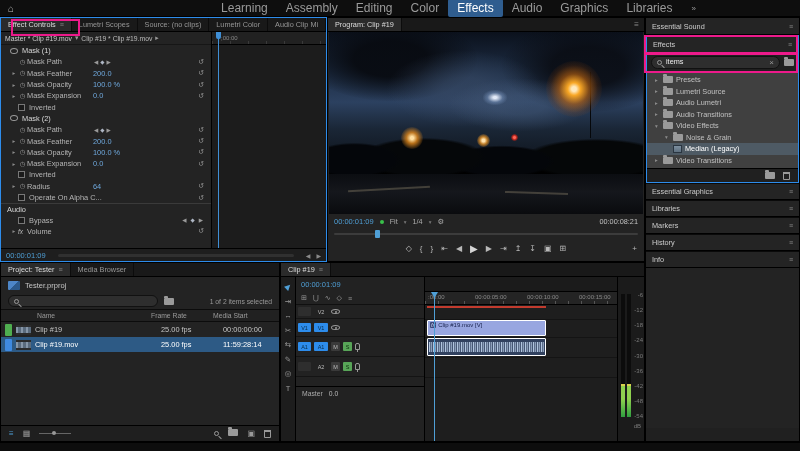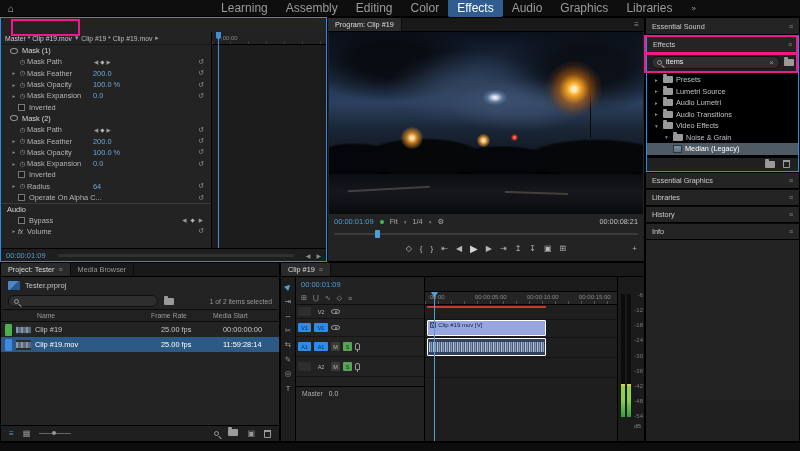--- a/index.html
+++ b/index.html
@@ -99,21 +99,21 @@
   .fx-group .rp-h{border-top:none}
   .search-row{height:19px;display:flex;align-items:center;padding:0 4px;gap:4px;background:#202020;border-bottom:1px solid #000}
   .search-box{flex:1;height:13px;background:#2e2e2e;border:1px solid #111;border-radius:7px;display:flex;align-items:center;padding:0 5px;gap:4px}
   .mag{width:5px;height:5px;border:1px solid #999;border-radius:50%;position:relative;flex:none;display:inline-block}
   .mag::after{content:"";position:absolute;width:4px;height:1px;background:#999;transform:rotate(45deg);left:3px;top:5px}
   .search-text{font-size:7.3px;color:#eee;flex:1;line-height:12px}
   .search-clear{color:#999;font-size:8px}
   .binic{display:flex;align-items:center}
   .folder{width:10px;height:7px;background:#9a9a9a;border-radius:1px;position:relative;display:inline-block;flex:none}
   .folder::before{content:"";position:absolute;top:-2px;left:0;width:4px;height:2px;background:#9a9a9a;border-radius:1px 1px 0 0}
-  .tree{padding:2px 0;background:#000000}
+  .tree{padding:2px 0;background:#404040}
   .trow{height:11.5px;display:flex;align-items:center;font-size:7.3px;color:#c0c0c0;gap:3px}
   .trow .tw{width:7px}
   .ind0{padding-left:6px}.indA{padding-left:16px}.indB{padding-left:26px}
   .trow.sel{background:#4e5a64;color:#fff}
   .effect-ico{width:9px;height:8px;background:linear-gradient(#7d8f9f,#5d6f7f);border:1px solid #2a3540;flex:none}
   .tree-footer{height:14px;display:flex;justify-content:flex-end;align-items:center;padding:0 8px;gap:8px;background:#202020;border-top:1px solid #000}
   .trash{width:7px;height:8px;border:1px solid #999;border-top:2px solid #999;border-radius:0 0 1px 1px;display:inline-block}
   .rp-empty{height:160px;background:#232323}
 
   
@@ -202,20 +202,30 @@
       <span class="ws-tab">Color</span>
       <span class="ws-tab active">Effects</span>
       <span class="ws-tab">Audio</span>
       <span class="ws-tab">Graphics</span>
       <span class="ws-tab">Libraries</span>
       <span class="ws-overflow">»</span>
     </div>
   </div>
 
   <div class="panel ec">
+    <div class="tabbar">
+      <span class="ptab active">
+        <span>Effect Controls</span>
+        <span class="menu-ic">≡</span>
+      </span>
+      <span class="ptab">Lumetri Scopes</span>
+      <span class="ptab">Source: (no clips)</span>
+      <span class="ptab">Lumetri Color</span>
+      <span class="ptab">Audio Clip Mi</span>
+    </div>
 
     <div class="ec-left">
       <div class="ec-head">
         <span>Master * Clip #19.mov</span>
         <span class="dim">▾</span>
         <span class="sub">Clip #19 * Clip #19.mov</span>
         <span class="dim">▸</span>
       </div>
 
       <div class="ecrow">
@@ -445,33 +455,42 @@
         </div>
         <div class="trow indA">
           <span class="tw">▾</span>
           <span class="folder"></span>
           <span>Noise &amp; Grain</span>
         </div>
         <div class="trow indB sel">
           <span class="effect-ico"></span>
           <span>Median (Legacy)</span>
         </div>
+        <div class="trow ind0">
+          <span class="tw">▸</span>
+          <span class="folder"></span>
+          <span>Video Transitions</span>
+        </div>
       </div>
       <div class="tree-footer">
         <span class="folder"></span>
         <span class="trash"></span>
       </div>
     </div>
 
     <div class="rp-h">
       <span>Essential Graphics</span>
       <span class="menu">≡</span>
     </div>
     <div class="rp-h">
       <span>Libraries</span>
+      <span class="menu">≡</span>
+    </div>
+    <div class="rp-h">
+      <span>Markers</span>
       <span class="menu">≡</span>
     </div>
     <div class="rp-h">
       <span>History</span>
       <span class="menu">≡</span>
     </div>
     <div class="rp-h">
       <span>Info</span>
       <span class="menu">≡</span>
     </div>

